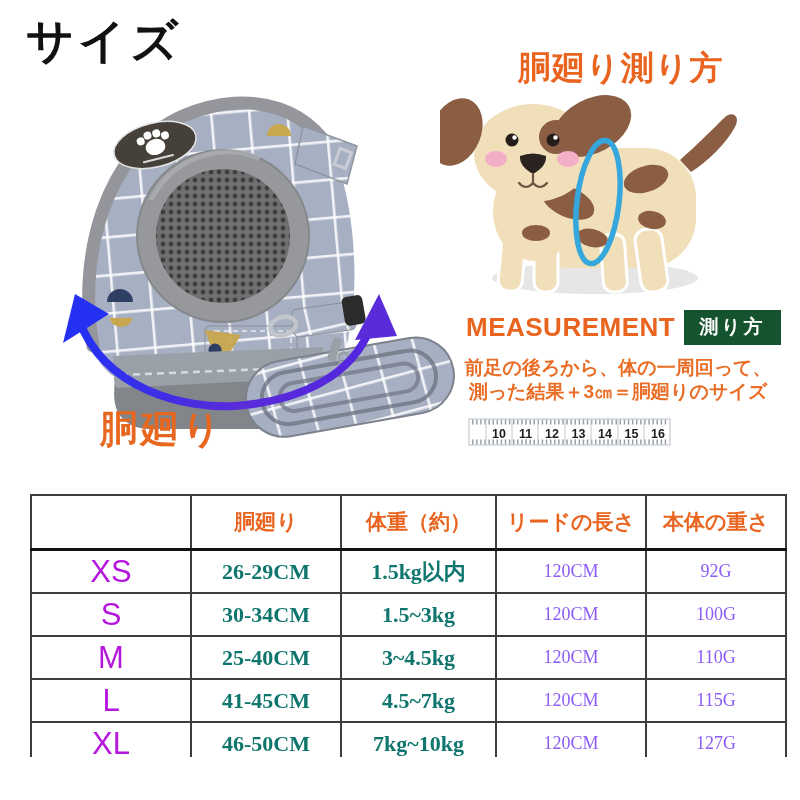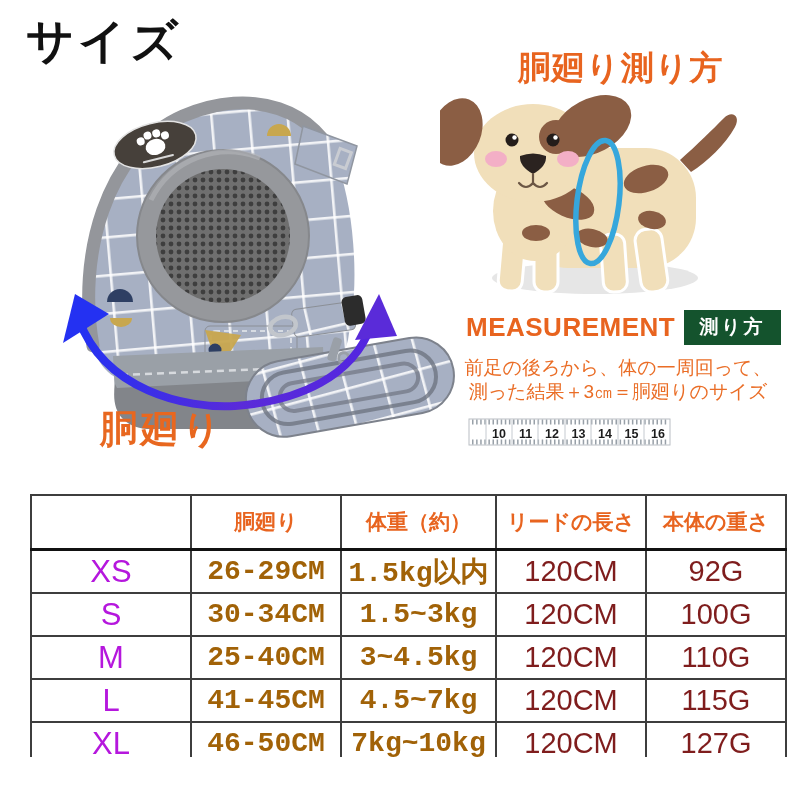--- a/index.html
+++ b/index.html
@@ -16,36 +16,36 @@
   .measure-title{position:absolute;left:518px;top:46px;font-size:33px;font-weight:bold;
                  color:#e8641f;letter-spacing:1px;}
   .dog-svg{position:absolute;left:440px;top:86px;}
 
   .measure-row{position:absolute;left:466px;top:310px;display:flex;align-items:center;gap:9px;justify-content:flex-end;}
   .measurement-word{font-size:26px;font-weight:bold;color:#e8641f;letter-spacing:0.5px;}
   .measure-badge{background:#14532d;color:#ffffff;font-size:19px;font-weight:bold;
                  letter-spacing:3px;padding:4px 15px 5px 15px;}
 
   .instructions{position:absolute;left:440px;top:356px;width:356px;text-align:center;
-                font-size:19px;line-height:24px;font-weight:normal;color:#ea6d26;}
+                font-size:19px;line-height:24px;font-weight:bold;color:#ea6d26;}
 
   .ruler-svg{position:absolute;left:468px;top:416px;}
 
   table.size-table{position:absolute;left:30px;top:494px;border-collapse:collapse;
                    table-layout:fixed;background:#fff;}
   table.size-table th,table.size-table td{border:2px solid #3d3d3d;text-align:center;
                    vertical-align:middle;padding:0;overflow:hidden;}
   table.size-table thead th{height:52px;color:#e8641f;font-size:21px;font-weight:bold;
                    border-bottom:3px solid #111;}
   table.size-table td{height:41px;margin-top:8px;}
   td.size-cell{color:#b517dd;font-size:31px;font-family:"Liberation Sans",sans-serif;}
-  td.girth-cell,td.weight-cell{color:#a16207;font-size:28px;font-weight:bold;
-                   font-family:Liberation Mono, monospace;}
-  td.lead-cell,td.bodyw-cell{color:#7f1d1d;font-size:29px;
-                   font-family:Liberation Sans, sans-serif;}
+  td.girth-cell,td.weight-cell{color:#0f766e;font-size:22px;font-weight:bold;
+                   font-family:Liberation Serif, serif;}
+  td.lead-cell,td.bodyw-cell{color:#8b5cf6;font-size:18px;
+                   font-family:Liberation Serif, serif;}
   col.c-size{width:160px;} col.c-girth{width:150px;} col.c-weight{width:155px;}
   col.c-lead{width:150px;} col.c-bodyw{width:140px;}
 </style>
 </head>
 <body>
 
 <div id="page">
 
   <div class="page-title">サイズ</div>
 

